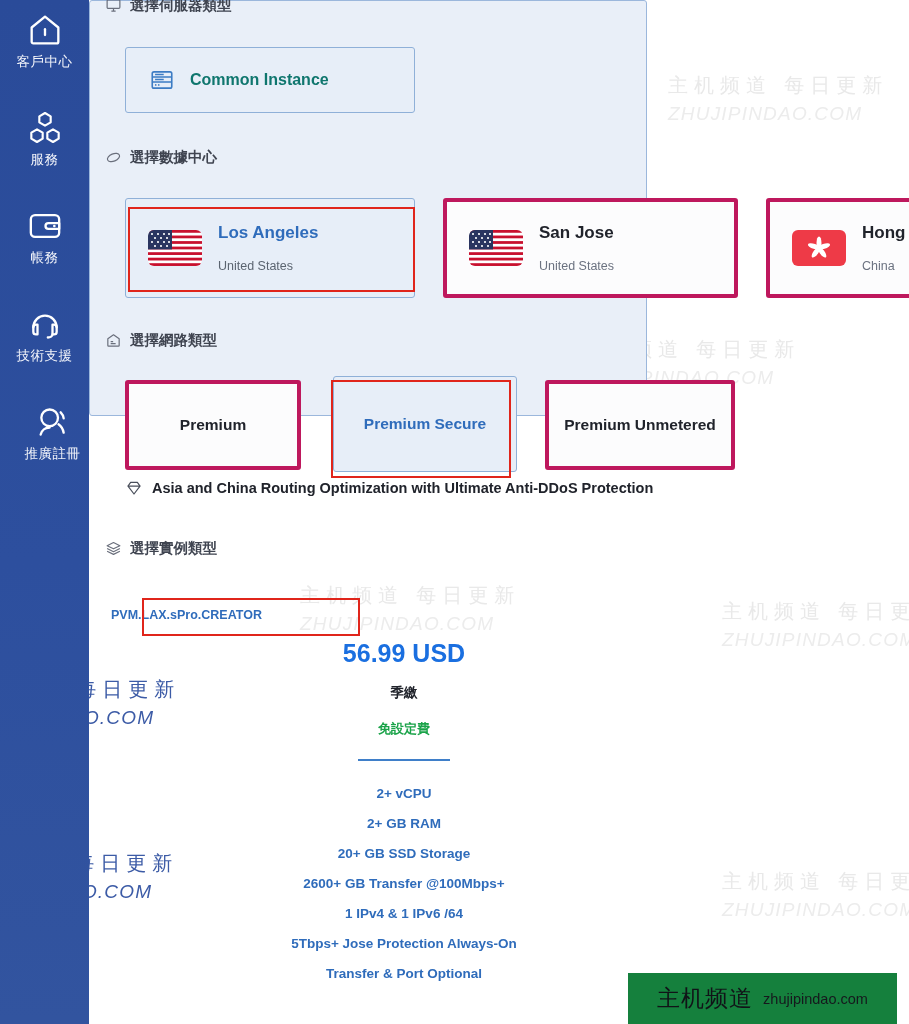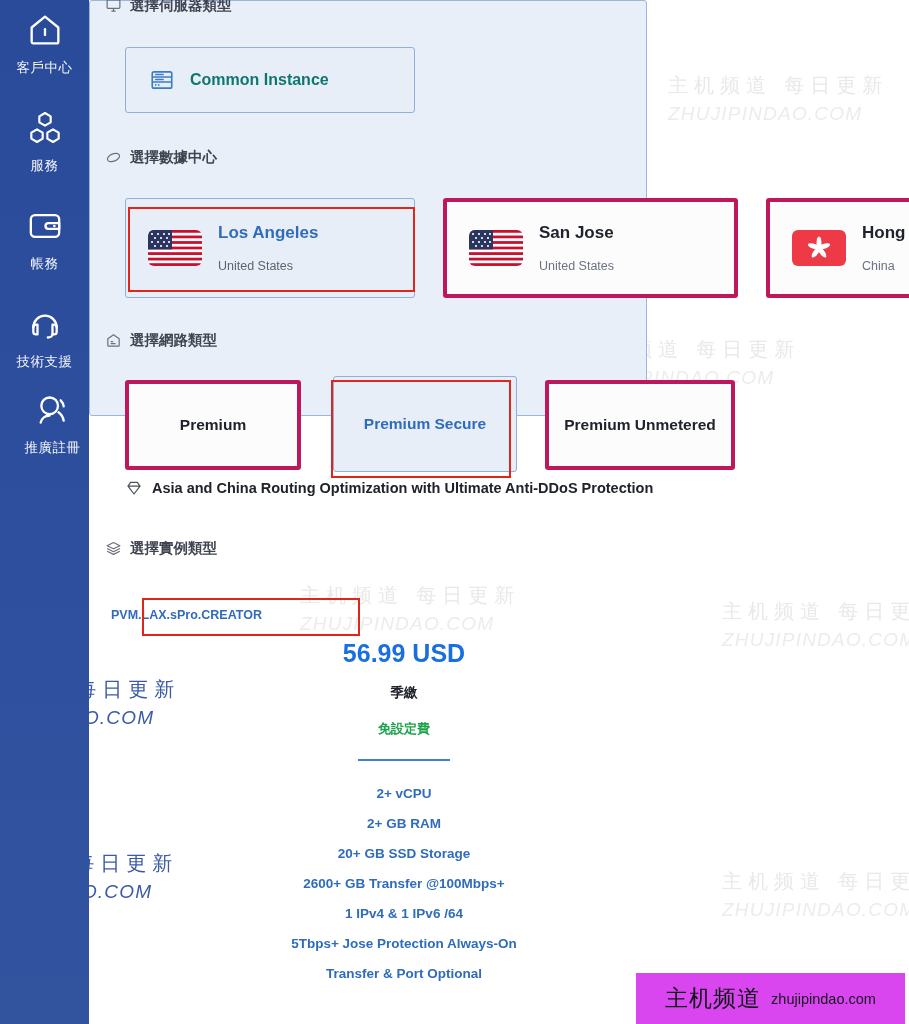--- a/index.html
+++ b/index.html
@@ -20,21 +20,21 @@
     z-index: 30;
   }
   .side-item {
     position: absolute; left: 0; width: 89px;
     display: flex; flex-direction: column; align-items: center;
     color: #ffffff;
   }
   .side-icon { width: 40px; height: 40px; display: block; }
   .side-icon svg { width: 40px; height: 40px; display: block; }
   .side-label {
-    margin-top: 9px;
+    margin-top: 3px;
     font-size: 13.5px; letter-spacing: .5px;
     color: #f2f4fa; white-space: nowrap;
     font-family: "DejaVu Sans", sans-serif;
   }
 
   
   .wm {
     position: absolute; z-index: 1; pointer-events: none;
     text-align: left; user-select: none;
   }
@@ -166,22 +166,22 @@
     font-size: 13.5px; font-weight: bold; color: #2f6cbb;
     font-family: "Liberation Sans", sans-serif;
     line-height: 30px; white-space: nowrap;
   }
 
   
   .redbox { position: absolute; border: 2px solid #e0251b; z-index: 20; pointer-events: none; }
 
   
   #badge {
-    position: absolute; right: 4px; bottom: 0;
-    width: 269px; height: 51px; background: #d946ef;
+    position: absolute; right: 12px; bottom: 0;
+    width: 269px; height: 51px; background: #15803d;
     display: flex; align-items: center; justify-content: center; gap: 10px;
     z-index: 40;
   }
   #badge .b-cn { font-family: "DejaVu Sans", sans-serif; font-size: 23px; color: #111318; letter-spacing: 1px; }
   #badge .b-en { font-family: "Liberation Sans", sans-serif; font-size: 14.5px; color: #16181d; }
 </style>
 </head>
 <body>
 
 <div id="root">
@@ -272,21 +272,21 @@
         <svg viewBox="0 0 24 24" fill="none" stroke="#ffffff" stroke-width="1.4" stroke-linecap="round" stroke-linejoin="round">
           <path d="M5 14a7 7 0 1 1 14 0"></path>
           <path d="M5 14v2.6a1.6 1.6 0 0 0 1.6 1.6h.9V12.4h-.9A1.6 1.6 0 0 0 5 14z"></path>
           <path d="M19 14v2.6a1.6 1.6 0 0 1-1.6 1.6h-.9V12.4h.9A1.6 1.6 0 0 1 19 14z"></path>
           <path d="M16.5 18.2c0 1.1-1.3 1.9-2.8 1.9"></path>
         </svg>
       </span>
       <span class="side-label">技術支援</span>
     </div>
 
-    <div class="side-item" style="top:390px;padding-left:16px;">
+    <div class="side-item" style="top:402px;padding-left:16px;">
       <span class="side-icon">
         <svg viewBox="0 0 24 24" fill="none" stroke="#ffffff" stroke-width="1.4" stroke-linecap="round" stroke-linejoin="round">
           <circle cx="10" cy="9.5" r="5"></circle>
           <path d="M4.6 19.5c.6-2.6 2.8-4.2 5.4-4.2"></path>
           <path d="M15.3 13.4c1.6 1.1 2.7 2.9 3.1 5"></path>
           <path d="M16.6 6.2c1 1 1.6 2.2 1.8 3.6"></path>
         </svg>
       </span>
       <span class="side-label">推廣註冊</span>
     </div>

